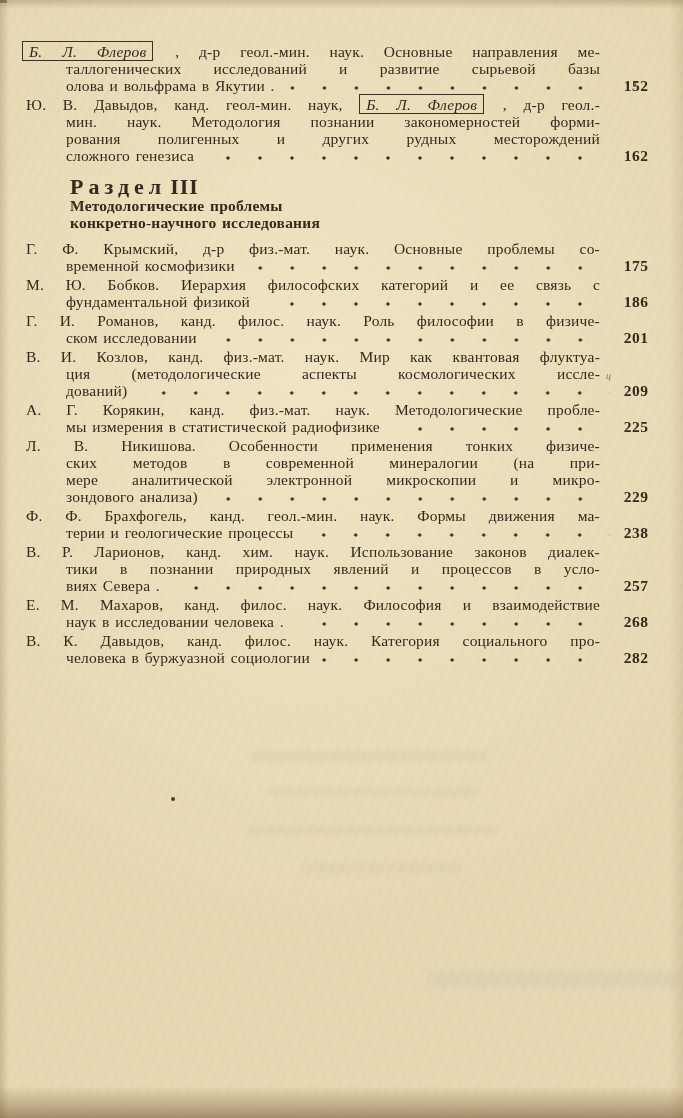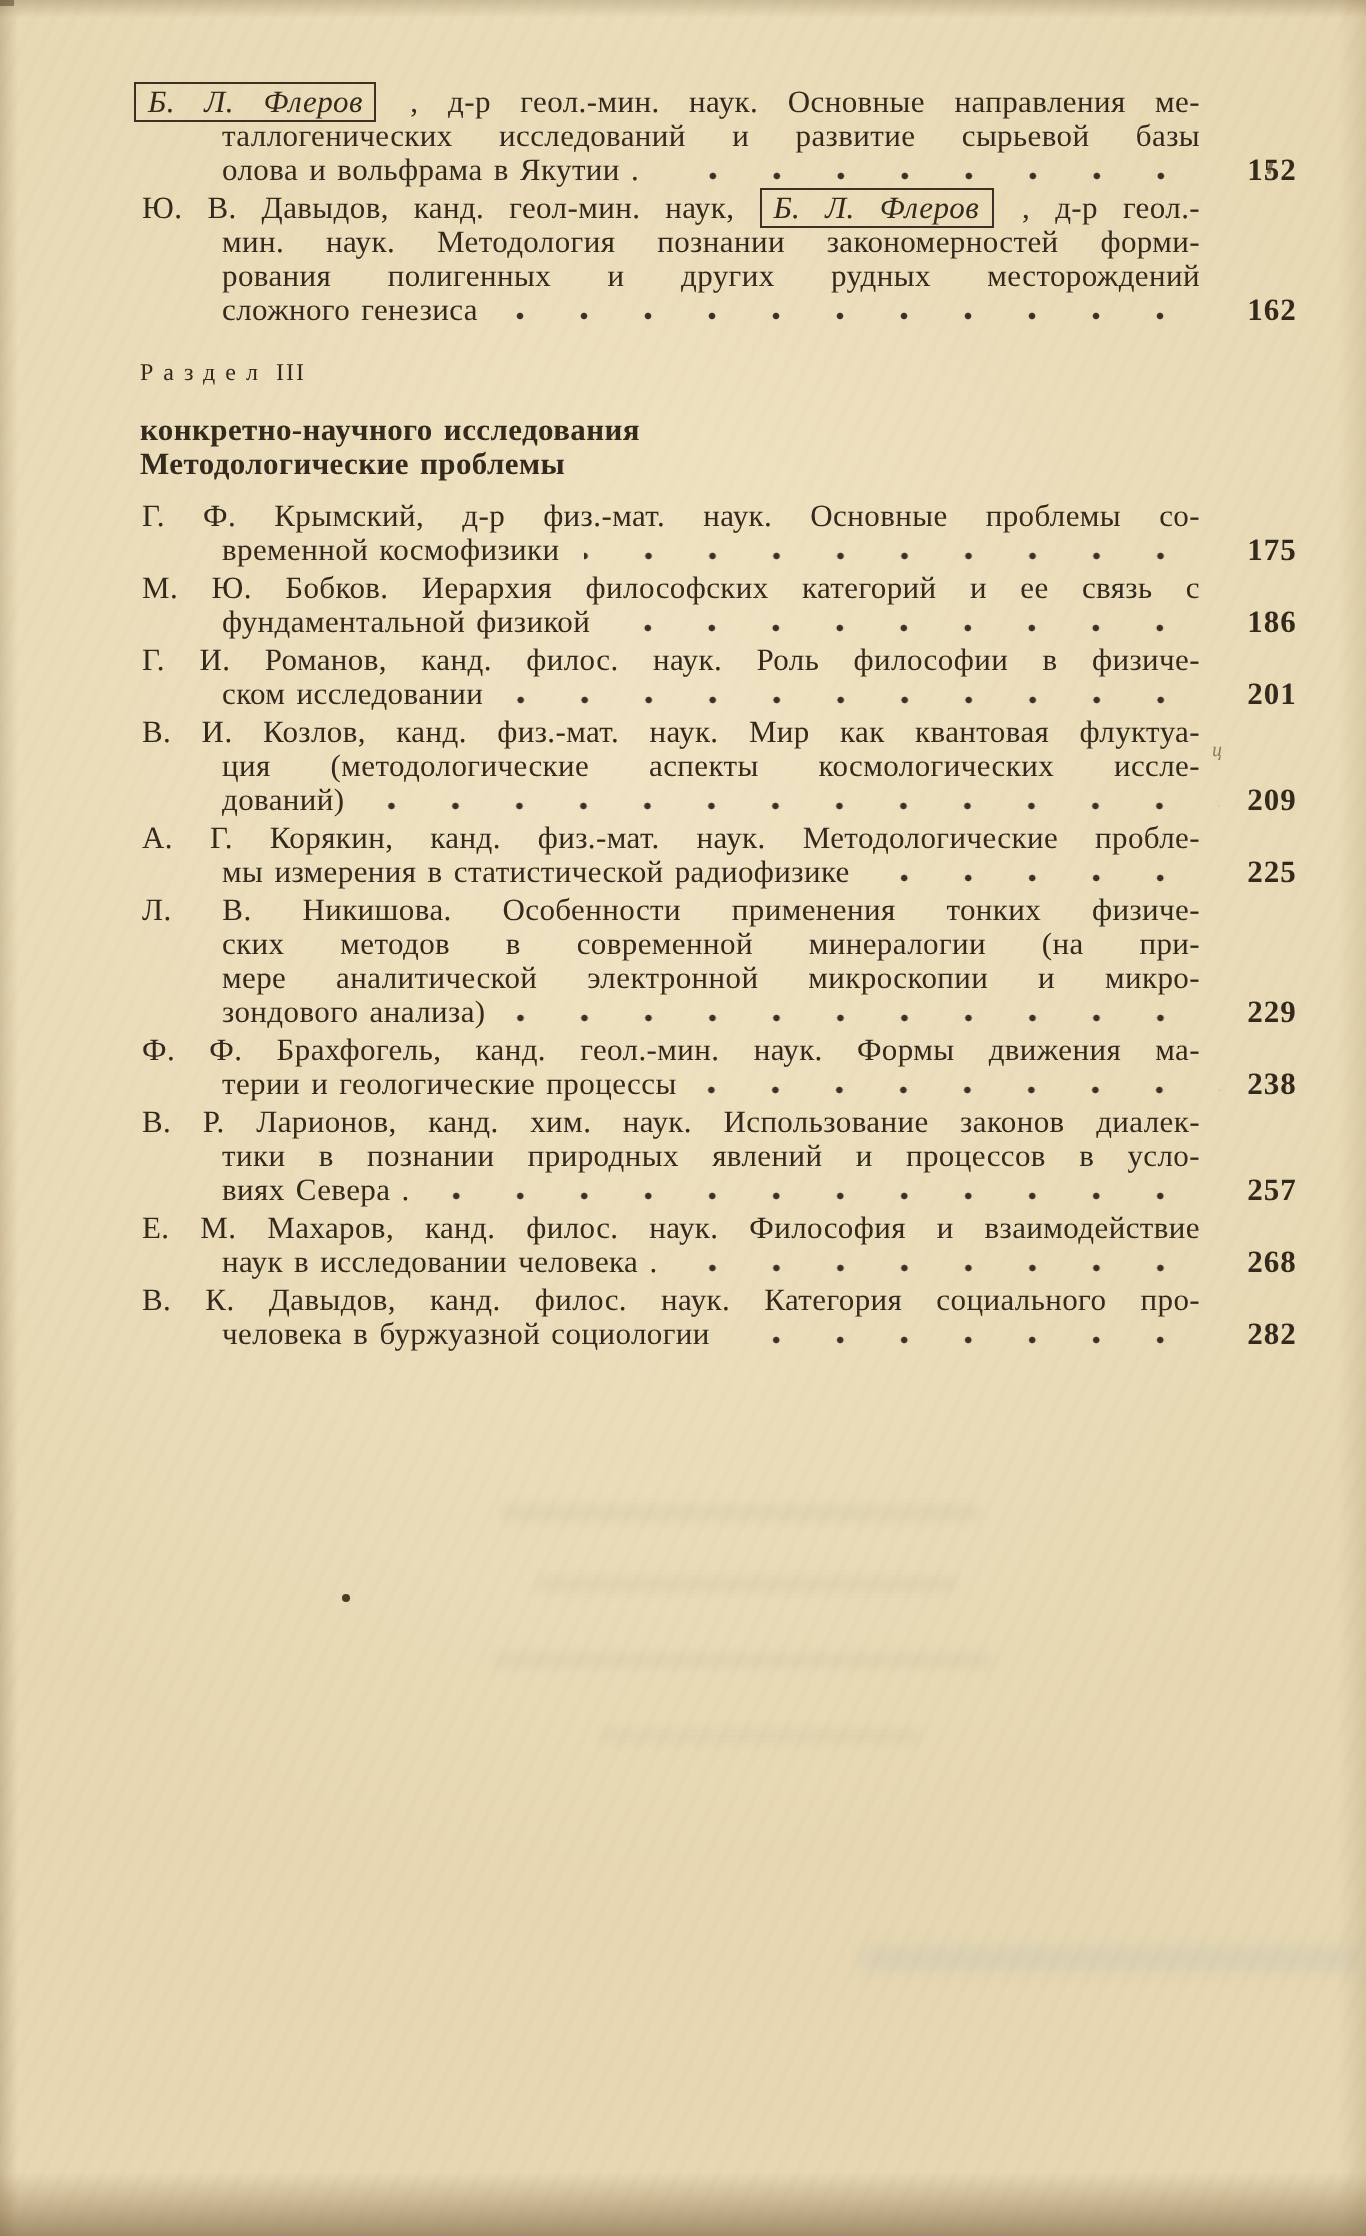--- a/index.html
+++ b/index.html
@@ -18,21 +18,21 @@
       radial-gradient(95% 70% at 46% 34%, rgba(252,243,219,.45), rgba(252,243,219,0) 72%),
       repeating-linear-gradient(115deg, rgba(165,135,85,.035) 0 3px, rgba(0,0,0,0) 3px 9px),
       linear-gradient(to right, rgba(115,88,48,.25), rgba(115,88,48,0) 9px),
       linear-gradient(to left, rgba(115,88,48,.14), rgba(115,88,48,0) 14px),
       linear-gradient(to bottom, rgba(110,85,45,.28), rgba(110,85,45,0) 9px),
       linear-gradient(to top, rgba(92,68,36,.5) 0, rgba(112,86,48,.3) 14px, rgba(112,86,48,0) 32px);
   }
   .content{position:absolute;top:43px;left:26px;width:628px;}
 
   .toc-entry{margin:0 0 2px 0;}
-  .toc-line{min-height:17px;margin-left:45px;}
+  .toc-line{min-height:17px;}
   .toc-line.fill{text-align:justify;text-align-last:justify;padding-right:54px;}
   .toc-line.indent{padding-left:40px;}
   .toc-line.last{display:flex;align-items:baseline;}
   .toc-line.last .line-text{flex:0 0 auto;}
   .seg-plain{font-style:normal;}
   .seg-italic{}
   .seg-boxed{
     font-style:italic;
     border:1.5px solid #3a3023;
     padding:1px 6px 0 6px;
@@ -42,21 +42,21 @@
   .leader{
     flex:1 1 30px;height:4px;align-self:flex-end;
     margin:0 8px 4px 12px;
     background-image:radial-gradient(circle at 2px 2px, #3a3023 1.35px, rgba(0,0,0,0) 1.9px);
     background-size:32px 4px;
     background-repeat:repeat-x;
     background-position:right bottom;
   }
   .page-num{flex:0 0 auto;min-width:36px;text-align:center;letter-spacing:.5px;font-weight:bold;}
 
-  .section-heading{margin:14px 0 12px 0;padding-left:44px;font-weight:400;font-size:12px;}
+  .section-heading{margin:14px 0 2px 0;padding-left:44px;font-weight:700;font-size:22px;}
   .section-word{letter-spacing:5px;}
   .section-numeral{margin-left:4px;letter-spacing:1px;}
   .section-subtitle{padding-left:44px;font-weight:700;margin:0 0 9px 0;}
   .section-subtitle > div{min-height:17px;}
 
   
   .margin-mark{
     position:absolute;left:606px;top:371px;
     font-size:10px;line-height:10px;font-style:italic;
     color:rgba(82,74,56,.65);
@@ -97,22 +97,22 @@
             <span class="page-num">162</span>
           </div>
         </div>
       </div>
 
     <div class="section-heading">
       <span class="section-word">Раздел</span><span class="section-numeral">III</span>
     </div>
 
     <div class="section-subtitle">
+      <div>Методологические проблемы</div>
       <div>конкретно-научного исследования</div>
-      <div>Методологические проблемы</div>
     </div>
 
     <div id="toc-main">
         <div class="toc-entry">
           <div class="toc-line fill"><span class="line-text"><span class="seg-plain">Г. Ф. </span><span class="seg-italic">Крымский</span><span class="seg-plain">, д-р физ.-мат. наук. Основные проблемы со-</span></span></div>
           <div class="toc-line indent last">
             <span class="line-text"><span class="seg-plain">временной космофизики</span></span>
             <span class="leader"></span>
             <span class="page-num">175</span>
           </div>

